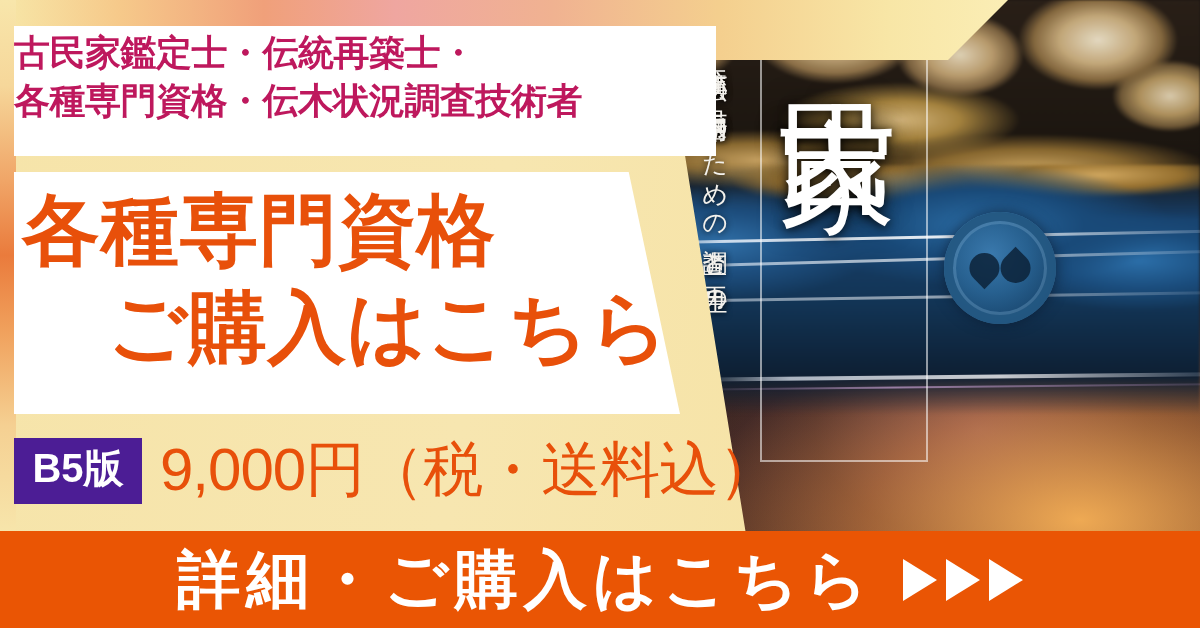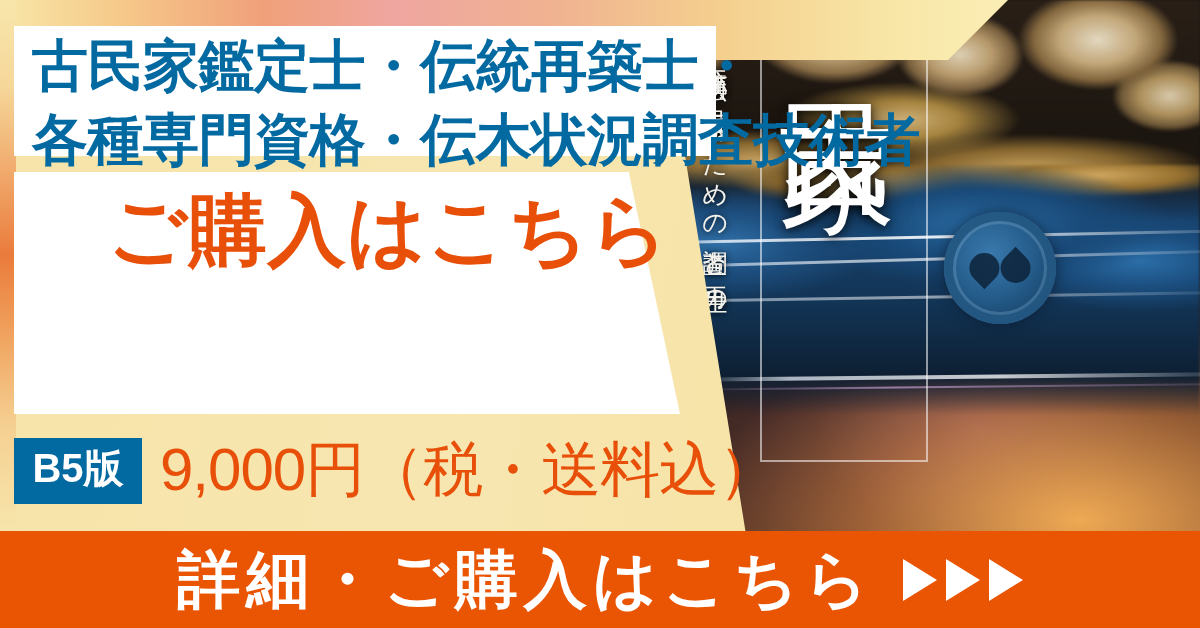--- a/index.html
+++ b/index.html
@@ -213,28 +213,27 @@
     height: 242px;
     clip-path: polygon(0 0, 92.3% 0, 100% 100%, 0 100%);
   }
 
   
   .headline {
     position: absolute;
     left: 14px;
     top: 29px;
     width: 700px;
-    color: #0369a1;
+    color: #be185d;
     font-family: "Liberation Sans", "DejaVu Sans", sans-serif;
     font-weight: 700;
-    font-size: 56px;
+    font-size: 36px;
     line-height: 1.33;
     letter-spacing: -0.5px;
     white-space: nowrap;
-    margin-left: 18px;
   }
   .headline .ln { display: block; }
 
   .title-block {
     position: absolute;
     left: 14px;
     top: 182px;
     width: 660px;
     color: #e8500a;
     font-family: "Liberation Sans", "DejaVu Sans", sans-serif;
@@ -254,21 +253,21 @@
     top: 430px;
     display: flex;
     align-items: center;
     gap: 18px;
     white-space: nowrap;
   }
   .badge {
     display: inline-flex;
     align-items: center;
     justify-content: center;
-    background: #0369a1;
+    background: #4c1d95;
     color: #ffffff;
     font-family: "Liberation Sans", "DejaVu Sans", sans-serif;
     font-weight: 700;
     font-size: 40px;
     letter-spacing: 0px;
     padding: 4px 12px 8px;
     min-width: 128px;
     height: 66px;
     box-sizing: border-box;
   }
@@ -343,20 +342,21 @@
 
   <div class="card card-top"></div>
   <div class="card card-main"></div>
 
   <div class="headline">
     <span class="ln">古民家鑑定士・伝統再築士・</span>
     <span class="ln">各種専門資格・伝木状況調査技術者</span>
   </div>
 
   <div class="title-block">
+    <span class="t1">各種専門資格</span>
     <span class="t2">ご購入はこちら</span>
   </div>
 
   <div class="price-row">
     <span class="badge">B5版</span>
     <span class="price-text">9,000円（税・送料込）</span>
   </div>
 
   <div class="cta-bar">
     <span class="cta-text">詳細・ご購入はこちら</span>

